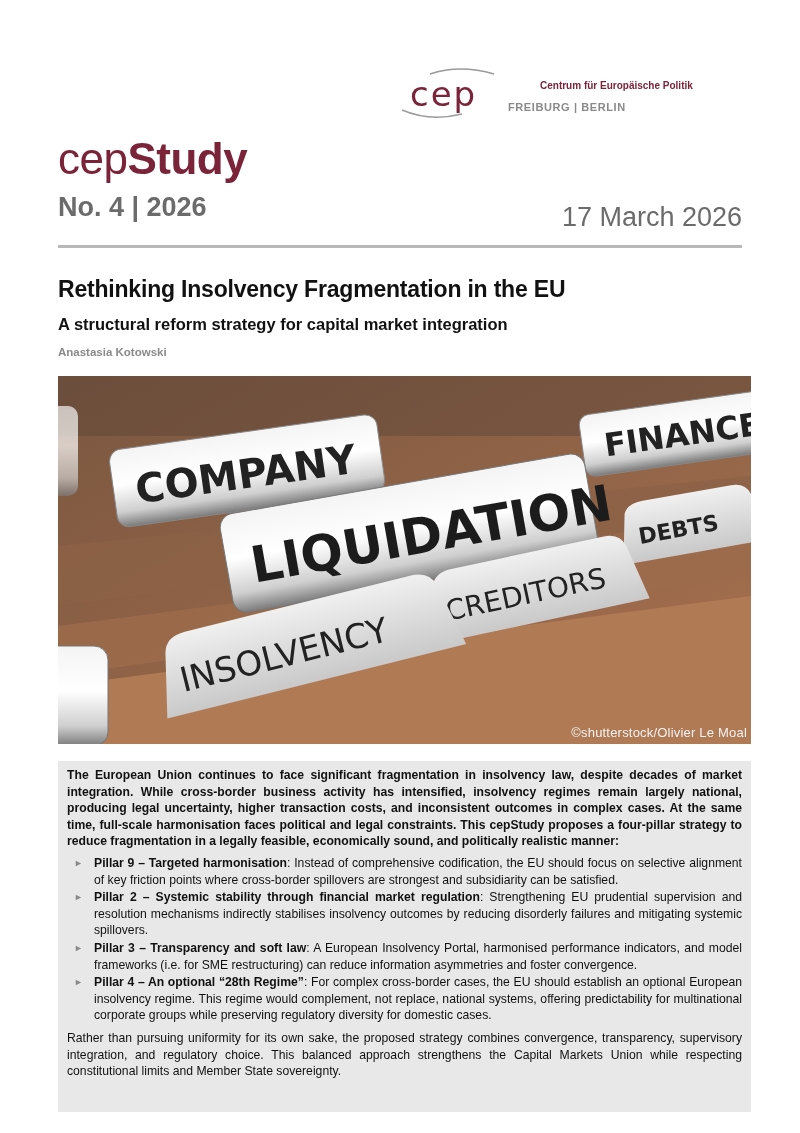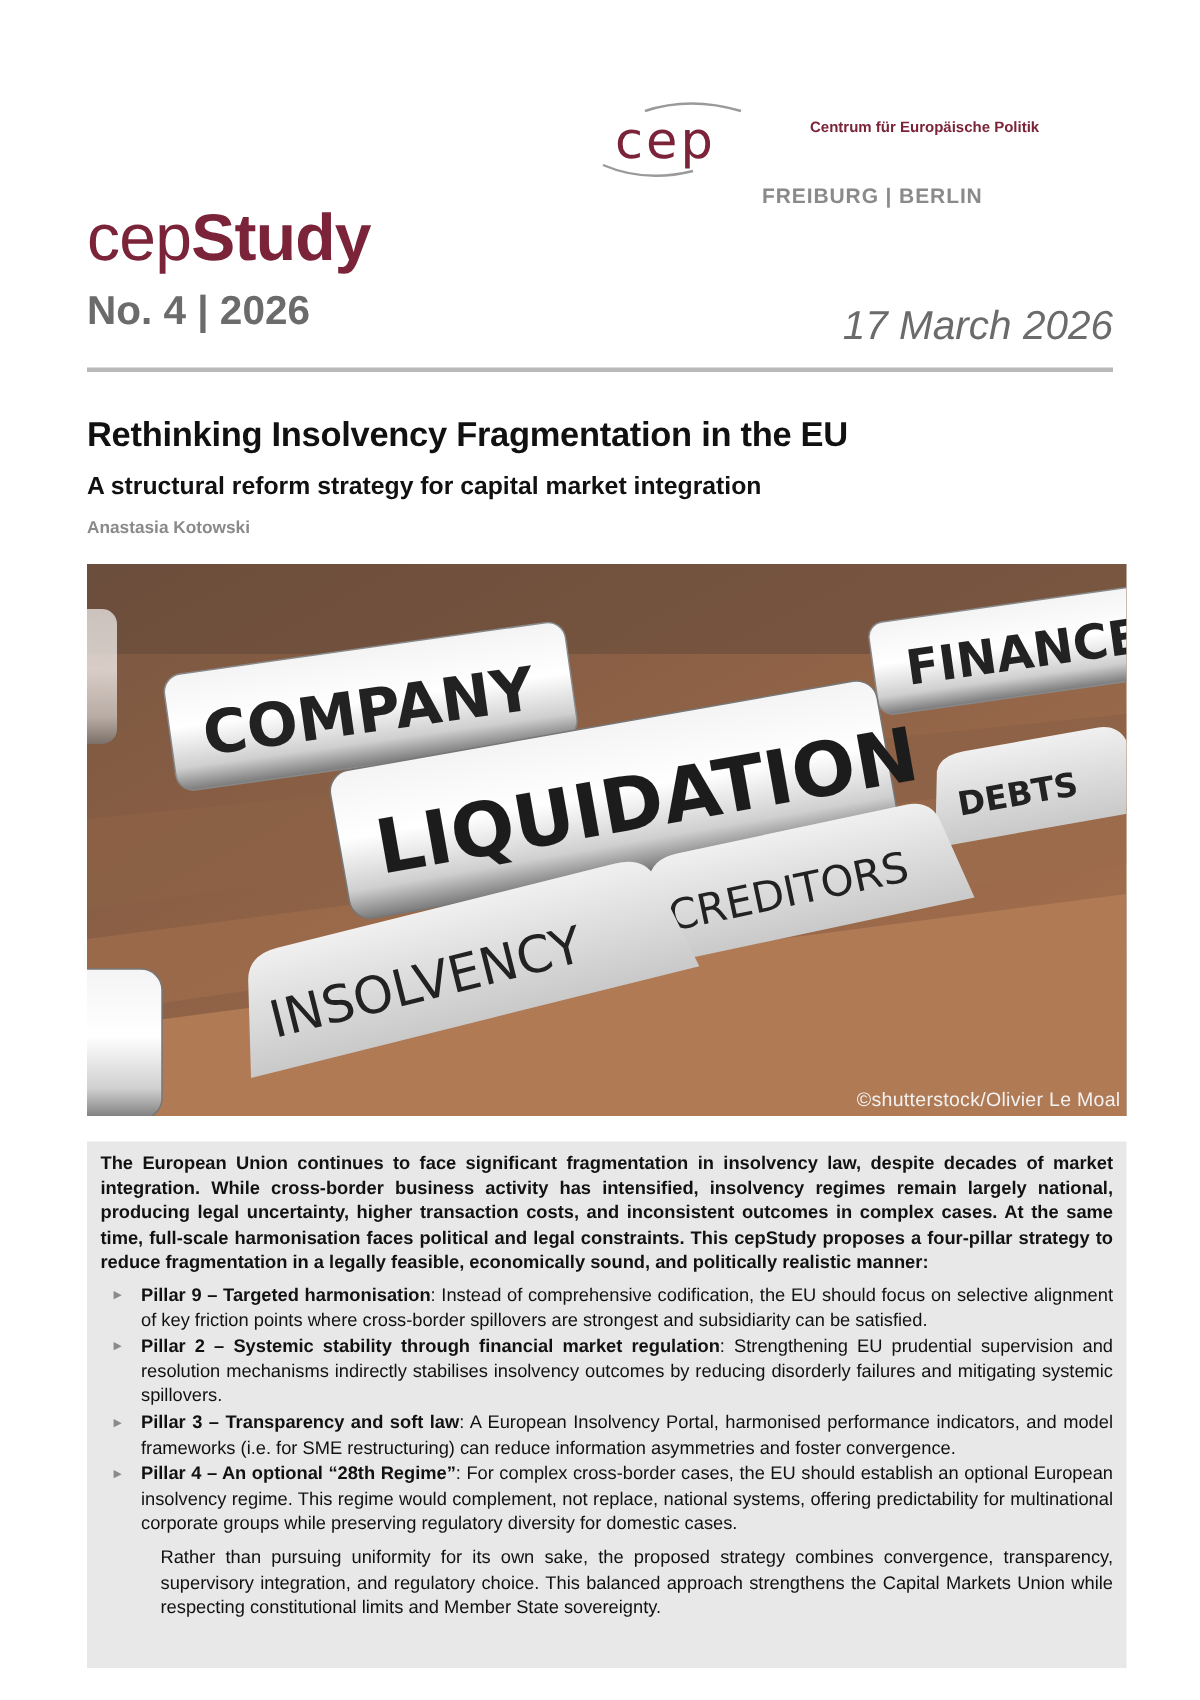--- a/index.html
+++ b/index.html
@@ -3,45 +3,45 @@
 <meta charset="utf-8">
 <style>
   * { box-sizing: border-box; margin: 0; padding: 0; }
   html, body { width: 800px; height: 1133px; background: #ffffff; overflow: hidden; }
   body { position: relative; font-family: "Liberation Sans", sans-serif; color: #1a1a1a; }
 
   .logo { position: absolute; left: 400px; top: 66px; width: 350px; height: 56px; }
   .logo-mark { position: absolute; left: 0; top: 0; width: 100px; height: 56px; }
   .logo-cep { position: absolute; left: 10px; top: 8px; font-family: "DejaVu Sans", sans-serif; font-size: 34px; letter-spacing: 2px; color: #7b2338; font-weight: normal; }
   .logo-name { position: absolute; left: 108px; top: 14px; font-size: 10px; font-weight: bold; color: #7b2338; white-space: nowrap; margin-left: 32px; }
-  .logo-cities { position: absolute; left: 108px; top: 35px; font-size: 14px; font-weight: bold; color: #8a8a8a; letter-spacing: 0.6px; white-space: nowrap; margin-top: 21px; }
+  .logo-cities { position: absolute; left: 108px; top: 35px; font-size: 11px; font-weight: bold; color: #8a8a8a; letter-spacing: 0.6px; white-space: nowrap; }
 
   .series { position: absolute; left: 58px; top: 134px; font-size: 44px; color: #7b2338; letter-spacing: -0.5px; }
   .series b { font-weight: bold; }
 
   .issue { position: absolute; left: 58px; top: 192px; font-size: 27px; font-weight: bold; color: #6b6b6b; }
-  .date { position: absolute; right: 58px; top: 202px; font-size: 27px; color: #6b6b6b; font-style: italic; }
+  .date { position: absolute; right: 58px; top: 202px; font-size: 27px; color: #6b6b6b; }
   .rule { position: absolute; left: 58px; top: 245px; width: 684px; height: 3px; background: #b8b8b8; }
 
   .title { position: absolute; left: 58px; top: 276px; font-size: 23px; font-weight: bold; color: #111; letter-spacing: -0.2px; }
   .subtitle { position: absolute; left: 58px; top: 315px; font-size: 16.5px; font-weight: bold; color: #111; }
   .author { position: absolute; left: 58px; top: 346px; font-size: 11.5px; font-weight: bold; color: #8a8a8a; }
 
   .hero { position: absolute; left: 58px; top: 376px; width: 693px; height: 368px; overflow: hidden;
           background: linear-gradient(160deg, #6f5040 0%, #8a6a55 30%, #a57456 60%, #8e5e42 100%); }
   .hero svg { position: absolute; left: 0; top: 0; width: 693px; height: 368px; }
   .credit { position: absolute; right: 4px; bottom: 4px; font-size: 13px; color: #f2f2f2; letter-spacing: 0.2px; }
 
   .summary { position: absolute; left: 58px; top: 761px; width: 693px; height: 351px; background: #e8e8e8; padding: 6px 9px 0 9px; font-size: 12.2px; line-height: 16.6px; color: #111; }
   .summary p.lead { font-weight: bold; text-align: justify; }
   .summary ul { list-style: none; margin-top: 5px; }
   .summary li { position: relative; padding-left: 27px; text-align: justify; margin-bottom: 1px; }
   .summary li .bullet { position: absolute; left: 7px; top: 0; color: #8a8a8a; font-size: 9px; }
   .summary li b { font-weight: bold; }
-  .summary p.closing { margin-top: 6px; text-align: justify; margin-left: 40px; }
+  .summary p.closing { margin-top: 6px; text-align: justify; }
 </style>
 </head>
 <body>
 
 <div class="logo">
   <div class="logo-mark">
     <svg width="100" height="56" viewBox="0 0 100 56">
       <path d="M30 8 Q 60 -2 94 8" stroke="#9a9a9a" stroke-width="1.6" fill="none"></path>
       <path d="M2 44 Q 30 56 62 48" stroke="#9a9a9a" stroke-width="1.6" fill="none"></path>
     </svg>

